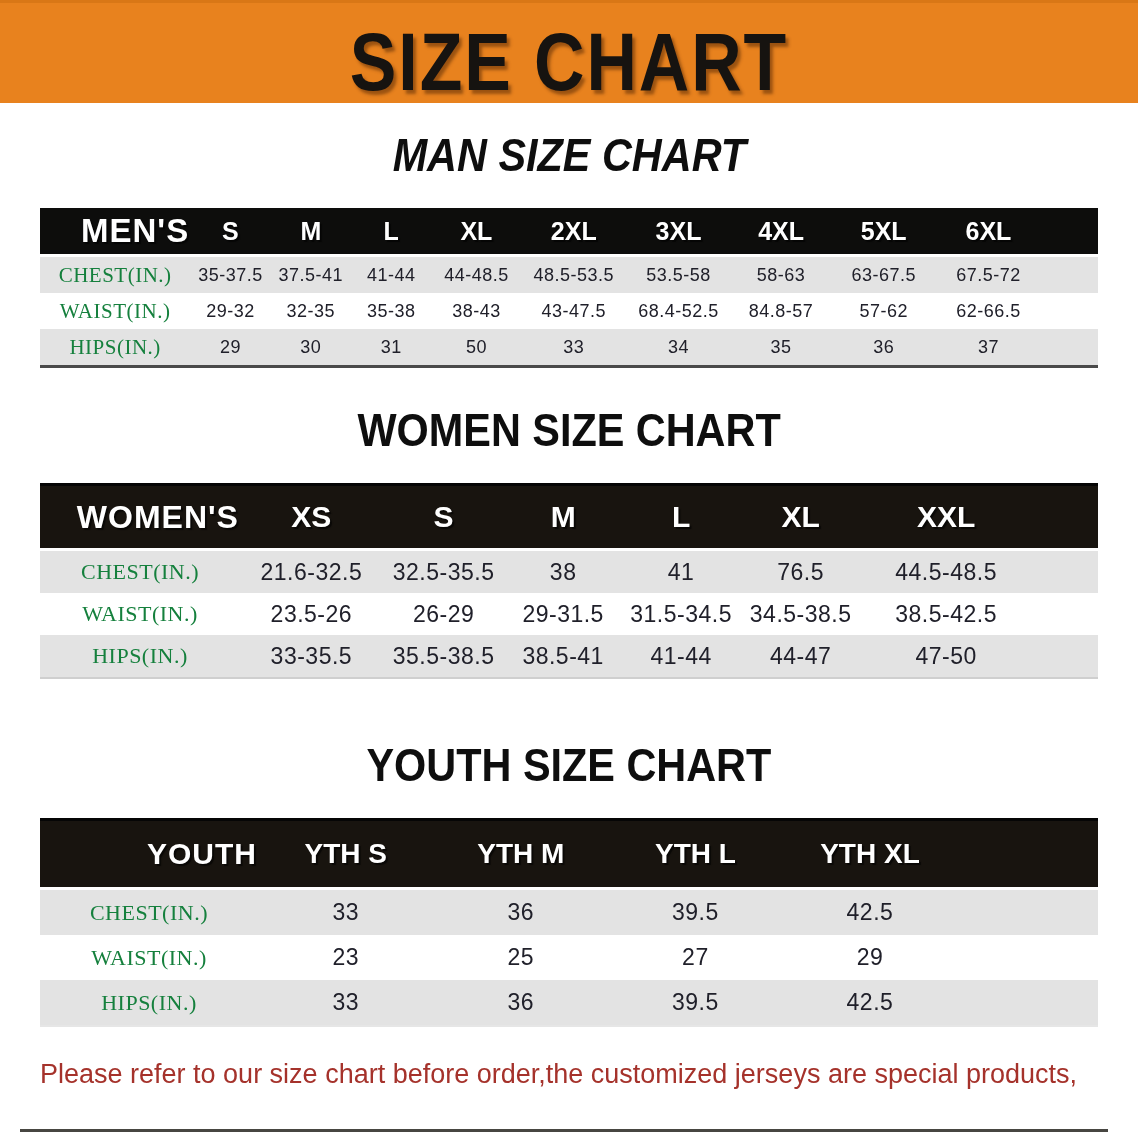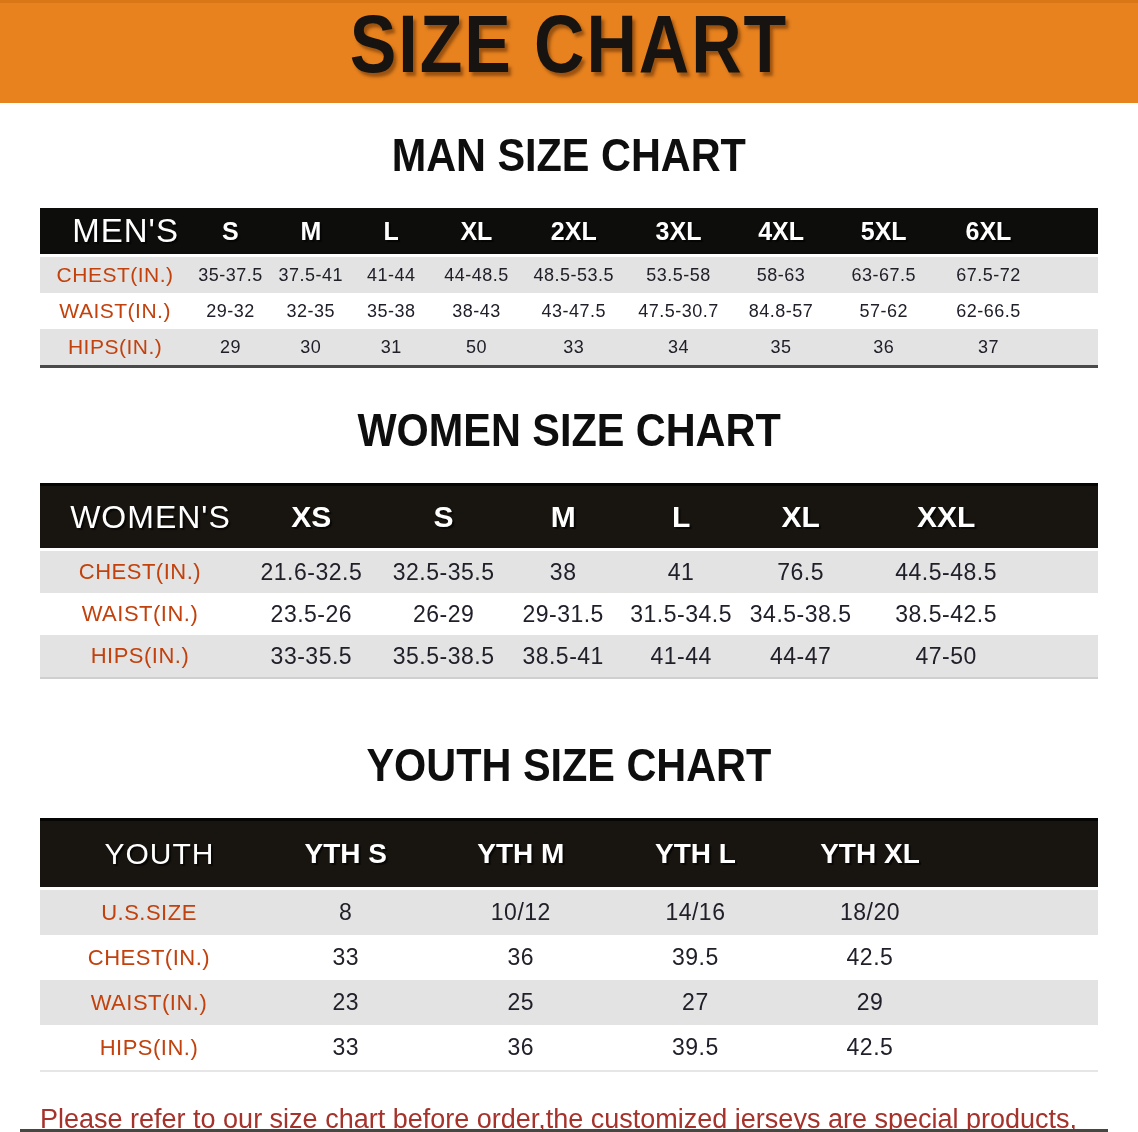--- a/index.html
+++ b/index.html
@@ -4,61 +4,61 @@
 <style>
   html, body { margin:0; padding:0; }
   body {
     width:1138px; height:1132px;
     background:#ffffff;
     font-family:"Liberation Sans", sans-serif;
     position:relative; overflow:hidden;
   }
   .banner {
     height:100px; background:#e8821e;
-    display:flex; align-items:flex-start; justify-content:center;
+    display:flex; align-items:flex-end; justify-content:center;
     border-top:3px solid #d97716;
   }
   .banner-text {
     display:inline-block;
     font-size:72px; font-weight:800; color:#161310;
     letter-spacing:2px;
     transform:scale(0.97,1.12);
     text-shadow:3px 4px 3px rgba(60,25,0,0.45);
     white-space:nowrap;
   }
   .section-title { text-align:center; margin:0; line-height:52px; }
   .section-title .tt {
     display:inline-block;
     font-size:46px; font-weight:800; color:#0e0e0e;
     transform:scaleX(0.9);
     letter-spacing:0px; white-space:nowrap;
   }
-  .t1 { margin-top:26px; }
+  .t1 { margin-top:26px;font-style:italic; }
   .t2 { margin-top:36px; }
   .t3 { margin-top:60px;text-decoration:underline; }
 
   .size-table {
     width:1058px; margin:19px auto 0 auto;
     border-collapse:separate; border-spacing:0; table-layout:fixed;
   }
   .size-table thead th {
     background:#0d0d0c; color:#ffffff;
     border-bottom:3px solid #ffffff;
     font-weight:600; text-align:center;
     text-shadow:2px 2px 1px rgba(0,0,0,0.6);
   }
   .size-table thead th.hdr-label {
-    text-align:center; padding-left:22px; font-weight:400; letter-spacing:1px;
+    text-align:right; padding-left:22px; font-weight:700; letter-spacing:1px;
   }
   .size-table tbody td {
     text-align:center; color:#20202a; letter-spacing:0.5px;
   }
   .size-table tbody tr:nth-child(odd) td { background:#e3e3e3; }
   .size-table tbody tr:nth-child(even) td { background:#ffffff; }
-  .size-table tbody td.row-label { color:#c2410c; }
+  .size-table tbody td.row-label { color:#15803d;font-family:Liberation Serif, serif; }
 
   
   .sec-0 thead th { height:44px; font-size:25px; }
   .sec-0 thead th.hdr-label { font-size:33px; }
   .sec-0 tbody td { height:34px; font-size:18px; }
   .sec-0 tbody td.row-label { font-size:21px; }
   .sec-0 tbody tr:last-child td { border-bottom:3px solid #4a4a4a; }
 
   
   .sec-1 thead th { height:60px; font-size:30px; background:#18140f; border-top:3px solid #050505;margin-top:26px; }
@@ -138,21 +138,21 @@
         <td>67.5-72</td>
         <td></td>
       </tr>
       <tr>
         <td class="row-label">WAIST(IN.)</td>
         <td>29-32</td>
         <td>32-35</td>
         <td>35-38</td>
         <td>38-43</td>
         <td>43-47.5</td>
-        <td>47.5-30.7</td>
+        <td>68.4-52.5</td>
         <td>84.8-57</td>
         <td>57-62</td>
         <td>62-66.5</td>
         <td></td>
       </tr>
       <tr>
         <td class="row-label">HIPS(IN.)</td>
         <td>29</td>
         <td>30</td>
         <td>31</td>
@@ -244,28 +244,20 @@
       <th class="hdr-label">YOUTH</th>
     <th>YTH S</th>
         <th>YTH M</th>
         <th>YTH L</th>
         <th>YTH XL</th>
         <th></th>
       </tr>
   </thead>
   <tbody>
       <tr>
-        <td class="row-label">U.S.SIZE</td>
-        <td>8</td>
-        <td>10/12</td>
-        <td>14/16</td>
-        <td>18/20</td>
-        <td></td>
-      </tr>
-      <tr>
         <td class="row-label">CHEST(IN.)</td>
         <td>33</td>
         <td>36</td>
         <td>39.5</td>
         <td>42.5</td>
         <td></td>
       </tr>
       <tr>
         <td class="row-label">WAIST(IN.)</td>
         <td>23</td>

